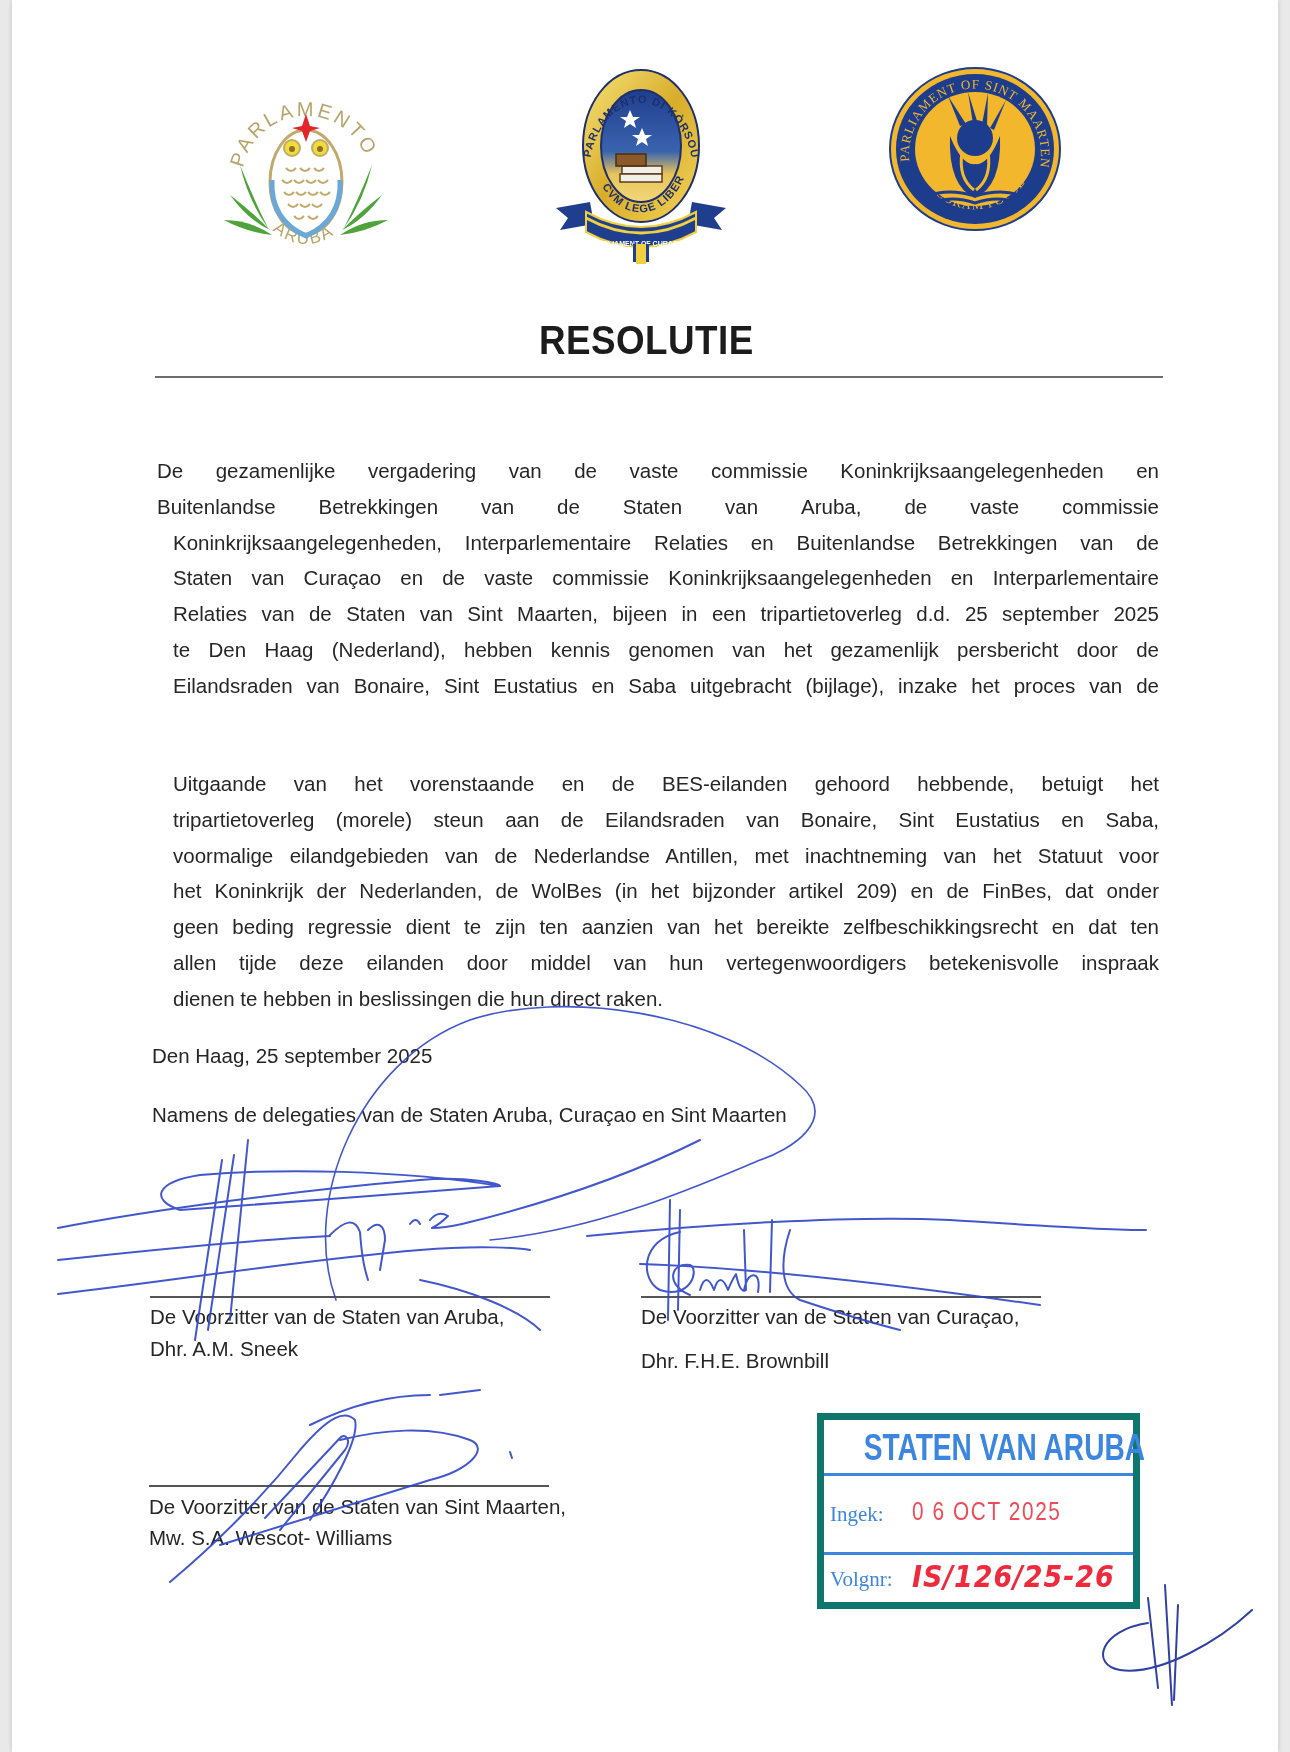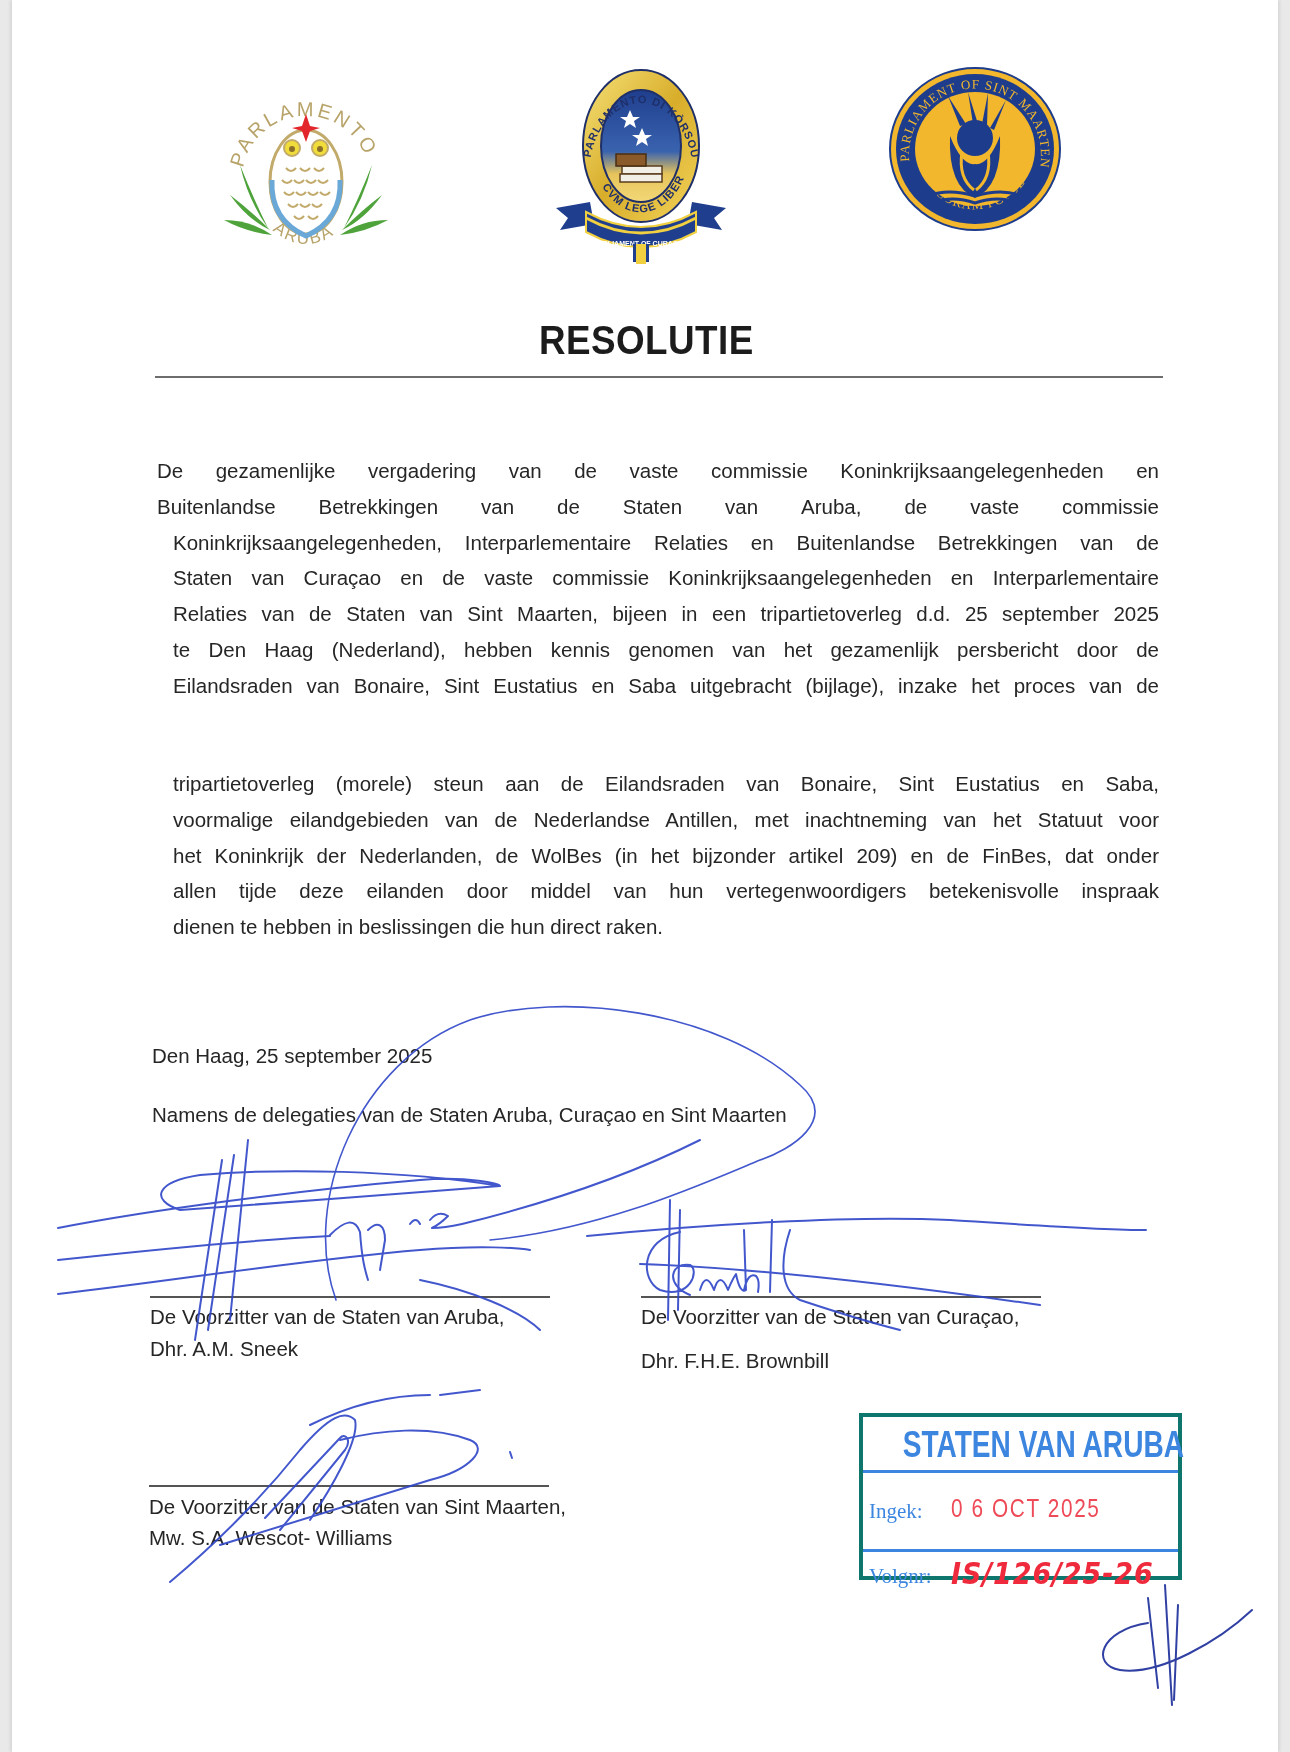--- a/index.html
+++ b/index.html
@@ -31,22 +31,22 @@
     text-align: justify;
   }
   .line { display: block; text-align-last: justify; white-space: nowrap; margin-left: 16px; }
   .line.last { text-align-last: left; }
   .jline { display: flex; justify-content: space-between; white-space: nowrap; }
   .plain { position: absolute; font-size: 20.5px; color: #262626; white-space: nowrap;
     font-family: "Liberation Sans", sans-serif; }
   .sig-rule { position: absolute; height: 0; border-top: 2px solid #555; }
   .sig-label { position: absolute; font-size: 20.5px; color: #262626; white-space: nowrap; line-height: 30px; }
   .stamp {
-    position: absolute; left: 817px; top: 1413px; width: 323px; height: 167px;
-    border: 4px solid #0f766e; box-sizing: border-box; margin-left: 42px;
+    position: absolute; left: 817px; top: 1413px; width: 323px; height: 196px;
+    border: 7px solid #0f766e; box-sizing: border-box;
   }
   .stamp-row { position: absolute; left: 0; width: 100%; box-sizing: border-box; }
   .stamp-head {
     top: 0; height: 56px; border-bottom: 3px solid #3d86e0;
     color: #3d86e0; font-weight: bold; font-size: 36px; line-height: 56px;
     text-align: center; letter-spacing: 0px;
   }
   .stamp-head span { display: inline-block; transform: scaleX(0.78); transform-origin: center; white-space: nowrap; }
   .stamp-mid { top: 56px; height: 79px; border-bottom: 3px solid #3d86e0; }
   .stamp-bot { top: 135px; height: 53px; }
@@ -209,23 +209,25 @@
       <span>commissie</span>
     </div>
   <span class="line">Koninkrijksaangelegenheden, Interparlementaire Relaties en Buitenlandse Betrekkingen van de</span>
   <span class="line">Staten van Curaçao en de vaste commissie Koninkrijksaangelegenheden en Interparlementaire</span>
   <span class="line">Relaties van de Staten van Sint Maarten, bijeen in een tripartietoverleg d.d. 25 september 2025</span>
   <span class="line">te Den Haag (Nederland), hebben kennis genomen van het gezamenlijk persbericht door de</span>
   <span class="line">Eilandsraden van Bonaire, Sint Eustatius en Saba uitgebracht (bijlage), inzake het proces van de</span>
 </div>
 
 <div class="body-text" style="top:766px;">
+  <span class="line">Uitgaande van het vorenstaande en de BES-eilanden gehoord hebbende, betuigt het</span>
   <span class="line">tripartietoverleg (morele) steun aan de Eilandsraden van Bonaire, Sint Eustatius en Saba,</span>
   <span class="line">voormalige eilandgebieden van de Nederlandse Antillen, met inachtneming van het Statuut voor</span>
   <span class="line">het Koninkrijk der Nederlanden, de WolBes (in het bijzonder artikel 209) en de FinBes, dat onder</span>
+  <span class="line">geen beding regressie dient te zijn ten aanzien van het bereikte zelfbeschikkingsrecht en dat ten</span>
   <span class="line">allen tijde deze eilanden door middel van hun vertegenwoordigers betekenisvolle inspraak</span>
   <span class="line last">dienen te hebben in beslissingen die hun direct raken.</span>
 </div>
 
 <div class="plain" style="left:152px; top:1044px;">Den Haag, 25 september 2025</div>
 <div class="plain" style="left:152px; top:1103px;">Namens de delegaties van de Staten Aruba, Curaçao en Sint Maarten</div>
 
 <div class="sig-rule" style="left:150px; top:1296px; width:400px;"></div>
 <div class="sig-label" style="left:150px; top:1302px;">De Voorzitter van de Staten van Aruba,</div>
 <div class="sig-label" style="left:150px; top:1334px;">Dhr. A.M. Sneek</div>

